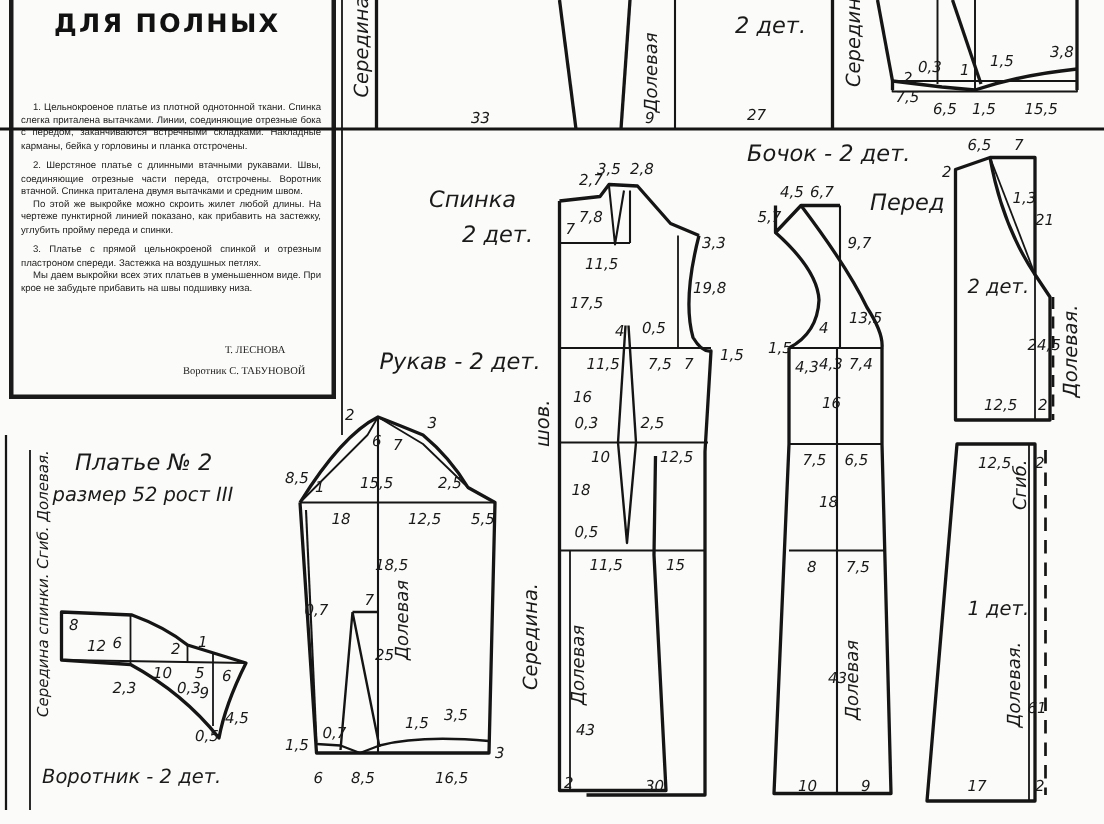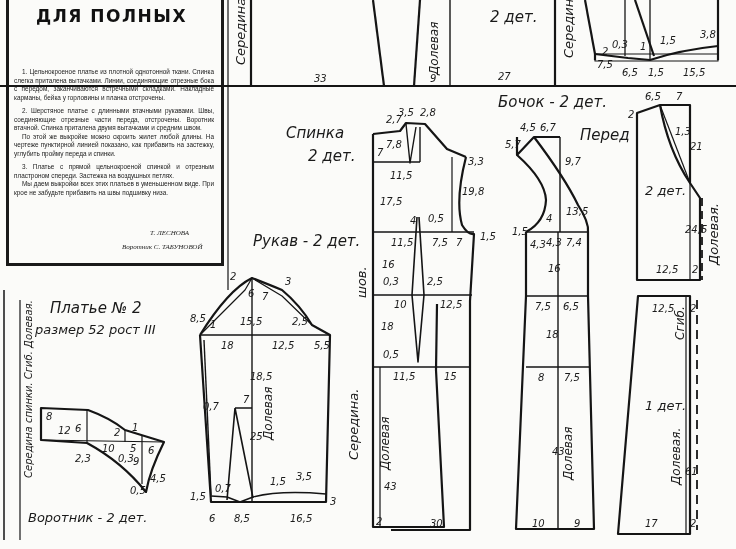--- a/index.html
+++ b/index.html
@@ -2,21 +2,21 @@
 <html><head>
 <meta charset="utf-8">
 <style>
   html, body { margin:0; padding:0; background:#fbfbf9; }
   body { width:736px; height:549px; position:relative; overflow:hidden; font-family:"DejaVu Sans", sans-serif; color:#1a1a1a; }
   .textbox { position:absolute; left:6px; top:0; width:218px; height:266px; border-right:3px solid #1a1a1a; border-bottom:3px solid #1a1a1a; border-left:3px solid #1a1a1a; background:#fbfbf9; box-sizing:border-box; }
   .heading { position:absolute; left:36px; top:6px; font-family:"DejaVu Sans", sans-serif; font-weight:bold; font-size:17px; letter-spacing:1.5px; color:#111; }
   .article { position:absolute; left:14px; top:68px; width:200px; font-family:"Liberation Sans", sans-serif; font-size:6.4px; line-height:8.5px; color:#222; text-align:justify; }
   .article p { margin:0 0 5px 0; text-indent:8px; }
   .article p.tight { margin-bottom:0; }
-  .sig { position:absolute; font-family:"Liberation Serif", serif; font-size:7px; color:#222;font-style:italic; }
+  .sig { position:absolute; font-family:"Liberation Serif", serif; font-size:7px; color:#222; }
   svg { position:absolute; left:0; top:0; }
   .lbl { font-family:"DejaVu Sans", sans-serif; font-style:italic; fill:#1a1a1a; }
   .num { font-family:"DejaVu Sans", sans-serif; font-style:italic; font-size:10px; fill:#1a1a1a; }
   .big { font-size:15px; }
   .mid { font-size:13px; }
 </style>
 </head>
 <body>
 
 <div class="textbox"></div>

